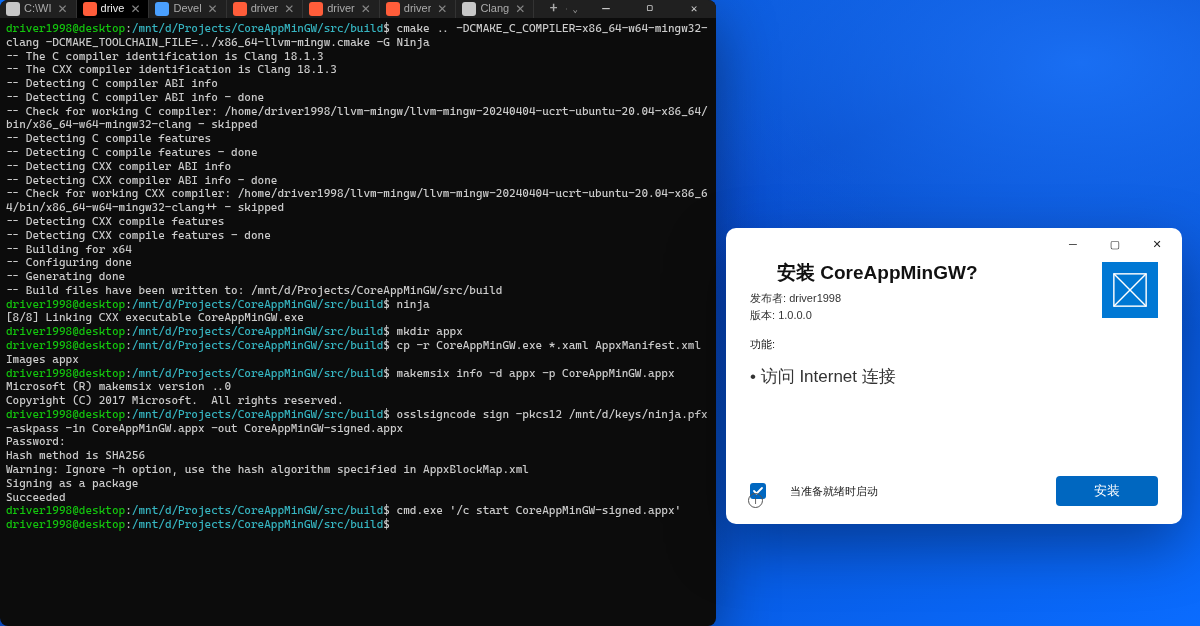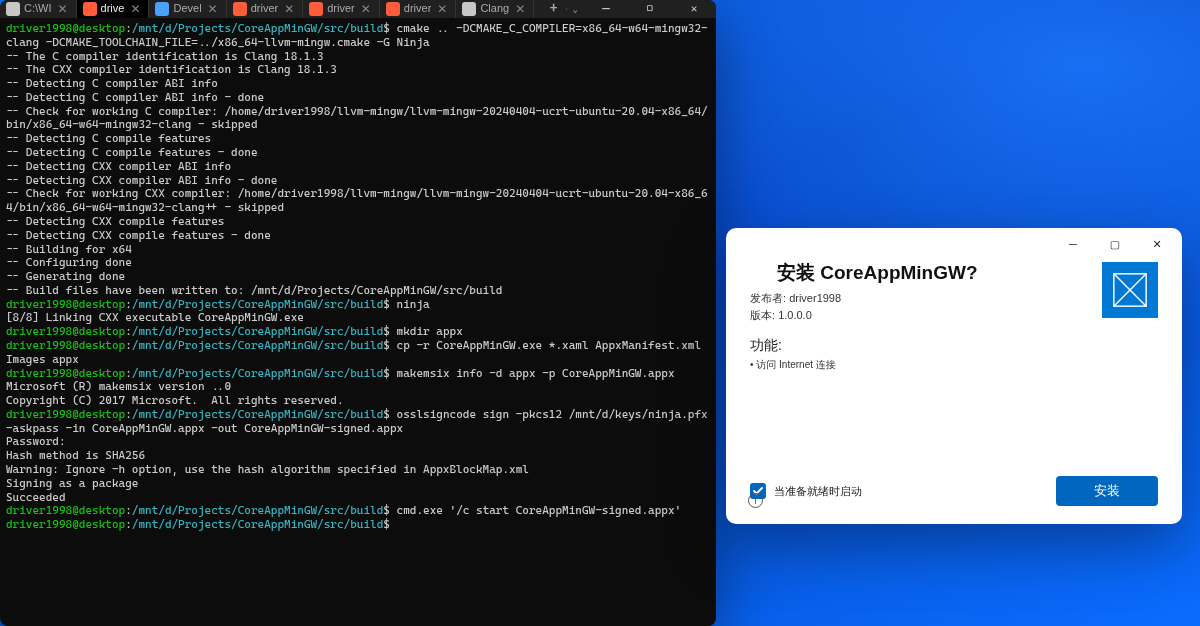--- a/index.html
+++ b/index.html
@@ -44,24 +44,24 @@
   display: flex; flex-direction: column;
 }
 .dlgtb { height: 32px; display: flex; justify-content: flex-end; align-items: center; padding-right: 4px; }
 .dbtn { width: 42px; height: 28px; display: flex; align-items: center; justify-content: center; color: #222; font-size: 11px; cursor: pointer; }
 .dlgbody { padding: 0 24px; flex: 1; }
 .dlghead { display: flex; justify-content: space-between; align-items: flex-start; }
 .dlgtitle { font-size: 19px; font-weight: 600; color: #111; margin-bottom: 4px; margin-left: 27px; }
 .meta { font-size: 11px; color: #333; line-height: 1.5; }
 .appicon { width: 56px; height: 56px; background: #0078d4; display: flex; align-items: center; justify-content: center; flex-shrink: 0; margin-top: 2px; }
 .appicon svg { width: 38px; height: 38px; }
-.sect { margin-top: 14px; font-size: 14px; color: #222; }
-.cap { font-size: 10px; color: #333; margin-top: 3px; }
+.sect { margin-top: 14px; font-size: 11px; color: #222; }
+.cap { font-size: 17px; color: #333; margin-top: 13px; }
 .dlgfoot { padding: 14px 24px 18px; display: flex; align-items: center; justify-content: space-between; }
-.left { display: flex; align-items: center; gap: 8px; justify-content: space-between; }
+.left { display: flex; align-items: center; gap: 24px; justify-content: space-between; }
 .chk { width: 16px; height: 16px; background: #0067c0; border-radius: 3px; display: flex; align-items: center; justify-content: center; cursor: pointer; }
 .chklab { font-size: 11px; color: #222; }
 .install { background: #0067c0; color: #fff; border: none; padding: 6px 38px; font-size: 13px; border-radius: 4px; cursor: pointer; text-align: center; }
 .info { position: absolute; left: 22px; bottom: 16px; width: 15px; height: 15px; border: 1.2px solid #555; border-radius: 50%; display: flex; align-items: center; justify-content: center; font-size: 10px; color: #555; cursor: pointer; }
 </style>
 </head>
 <body>
 
 <div class="wave"></div>
 

